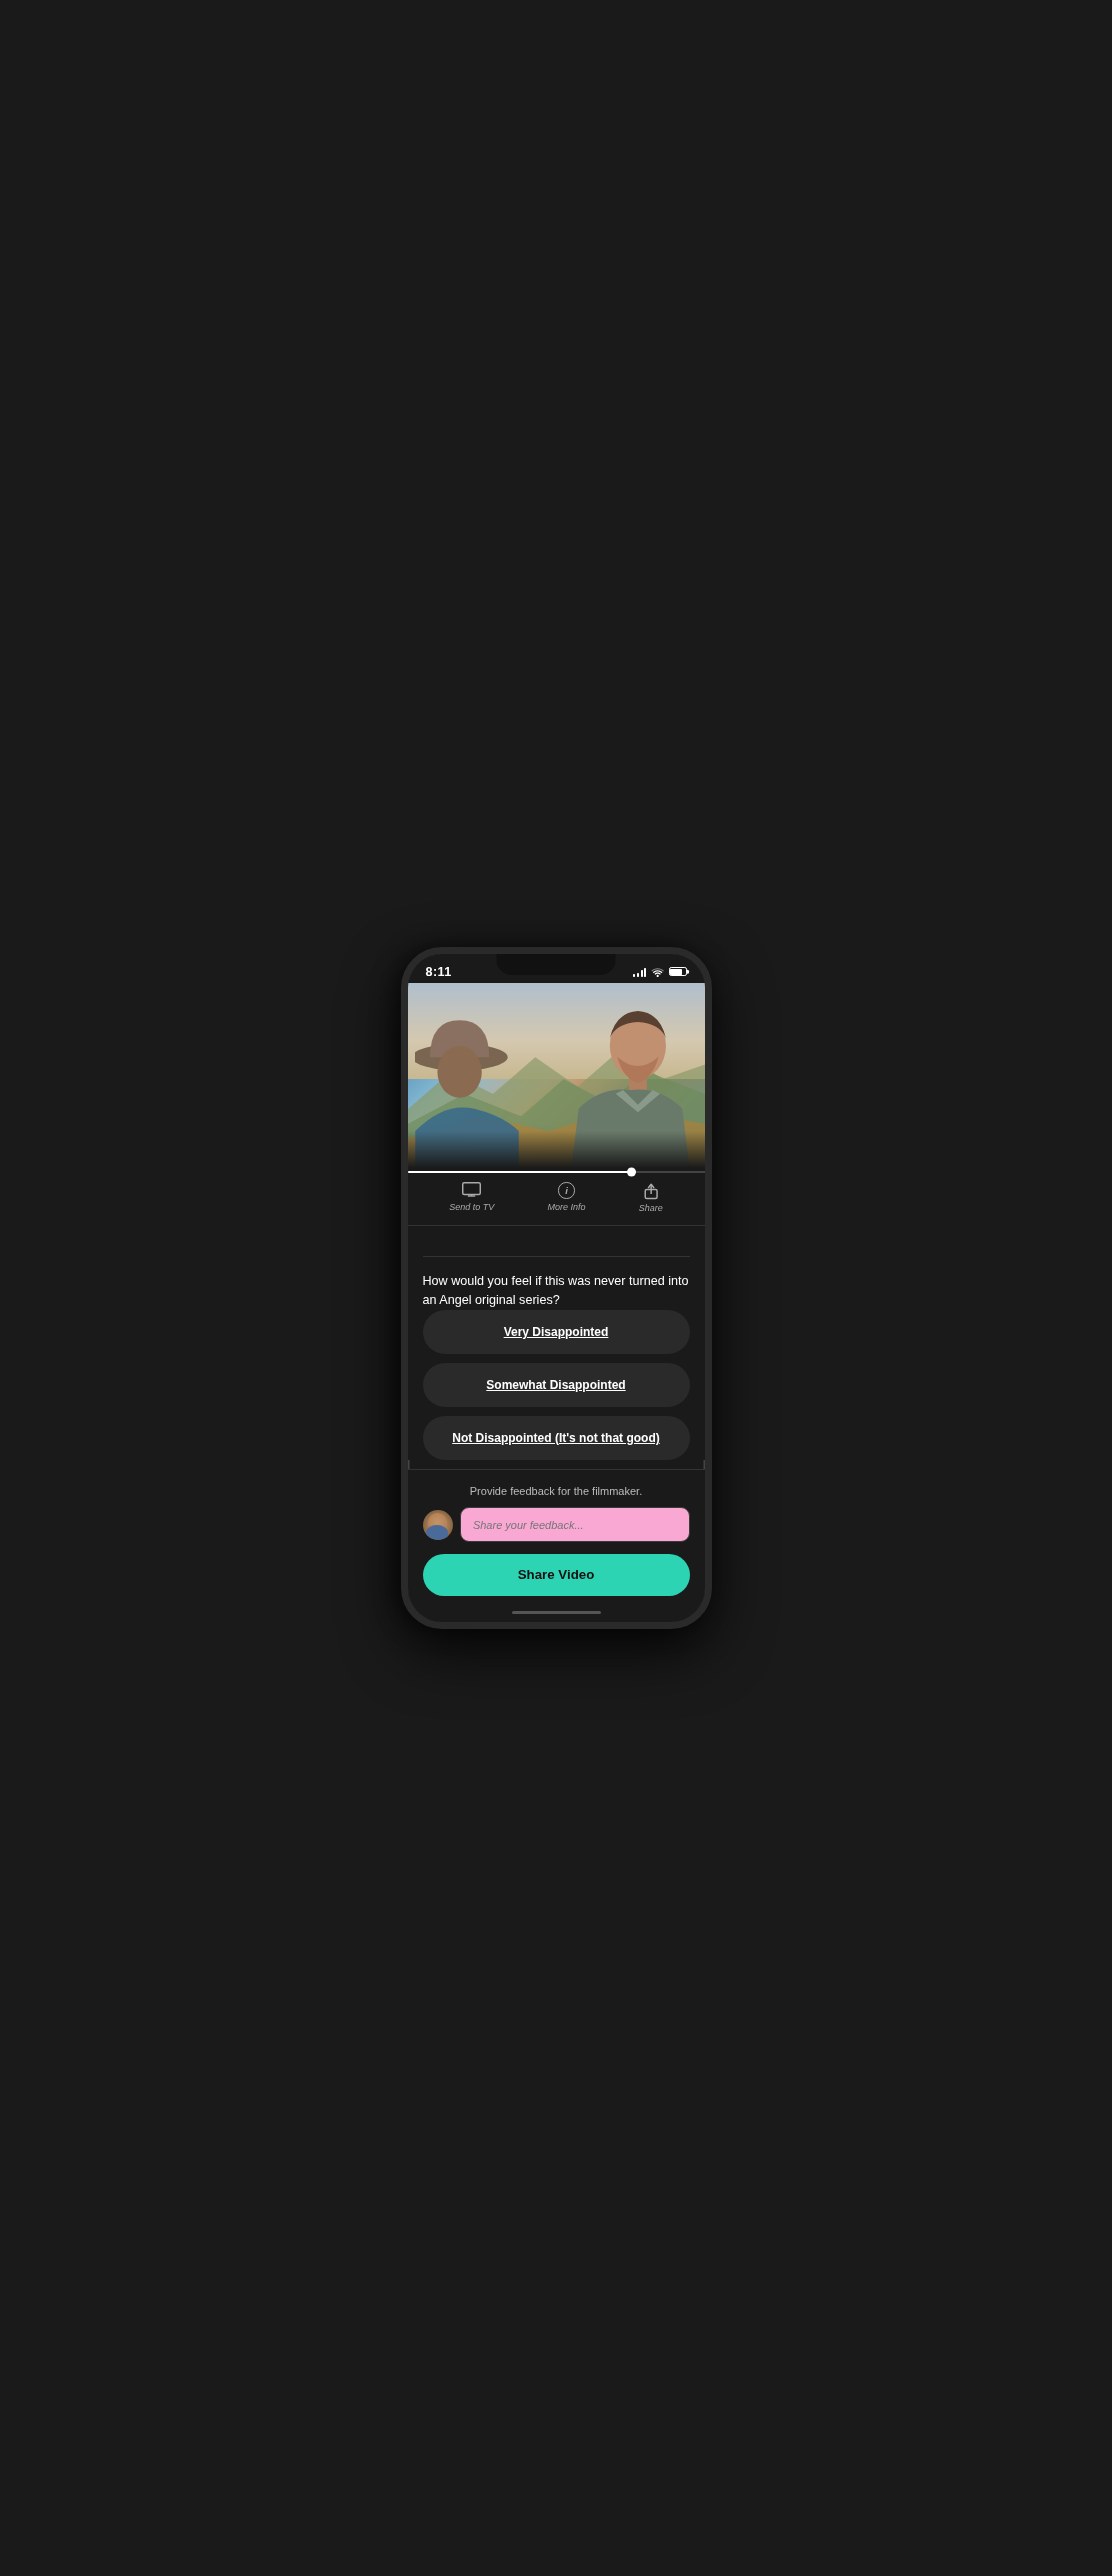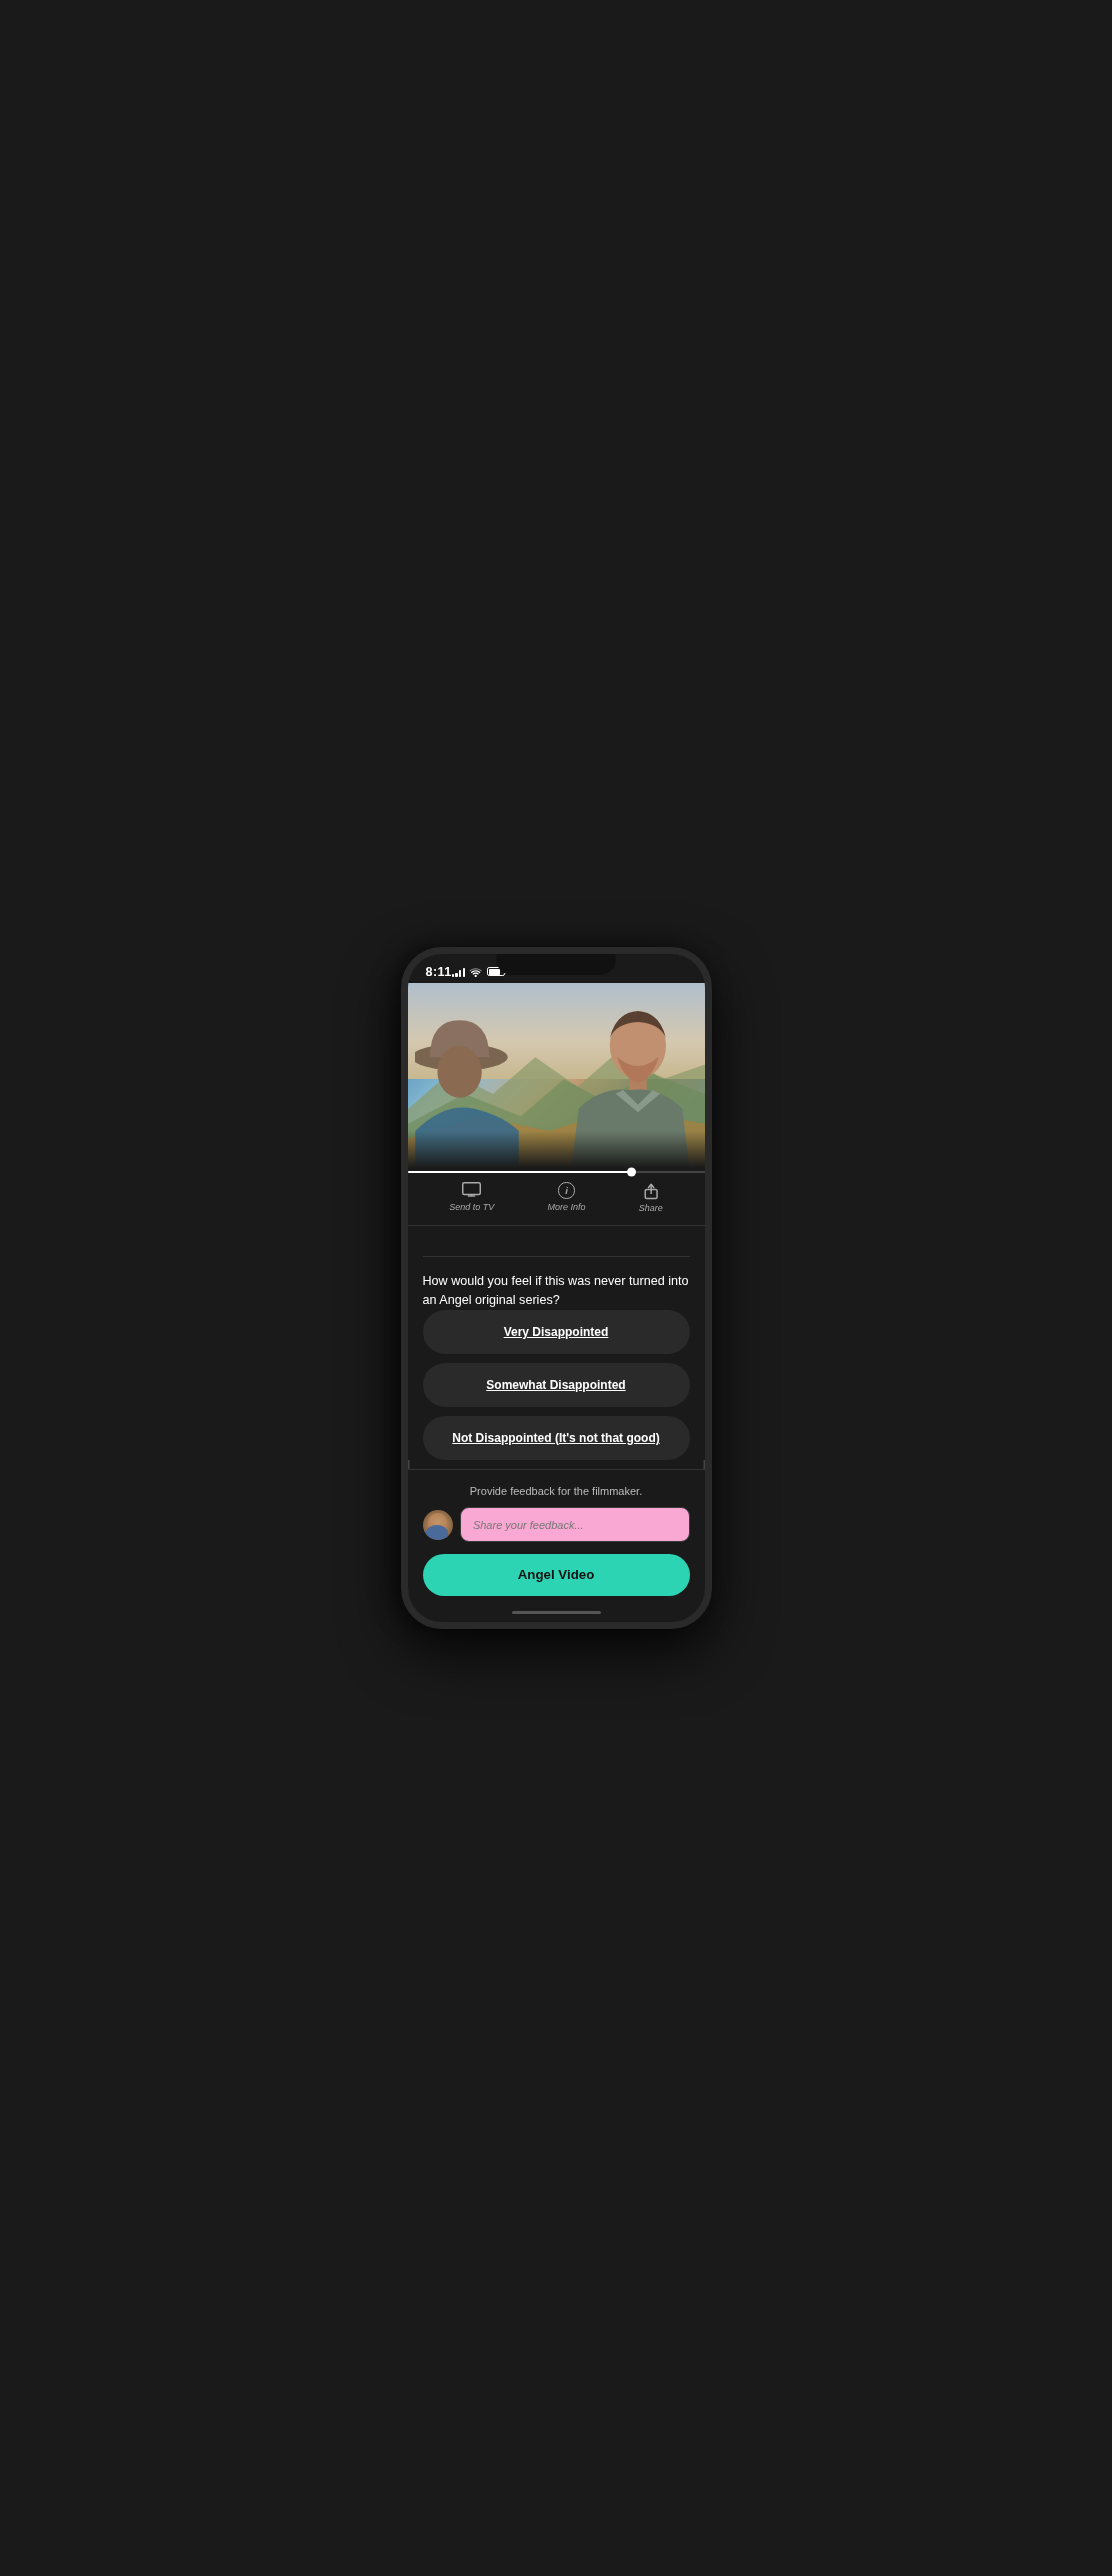--- a/index.html
+++ b/index.html
@@ -43,20 +43,21 @@
       background: #111;
       border-radius: 0 0 15px 15px;
       z-index: 100;
     }
 
     
     .status-bar {
       background: #1a1a1a;
       padding: 10.4px 18px 4.4px;
       display: flex;
+      justify-content: space-between;
       align-items: center;
       position: relative;
       z-index: 50;
     }
 
     .status-time {
       color: white;
       font-size: 12.6px;
       font-weight: 600;
       letter-spacing: 0.4px;
@@ -517,21 +518,21 @@
       <p class="feedback-label">Provide feedback for the filmmaker.</p>
 
       <div class="feedback-input-row">
         <div class="user-avatar">
           <div class="avatar-face"></div>
           <div class="avatar-body"></div>
         </div>
         <input class="feedback-input" type="text" placeholder="Share your feedback..." style="">
       </div>
 
-      <button class="next-video-btn">Angel Video</button>
+      <button class="next-video-btn">Share Video</button>
 
       <div class="home-indicator">
         <div class="home-bar"></div>
       </div>
     </div>
 
   </div>
 </div>
 
 

